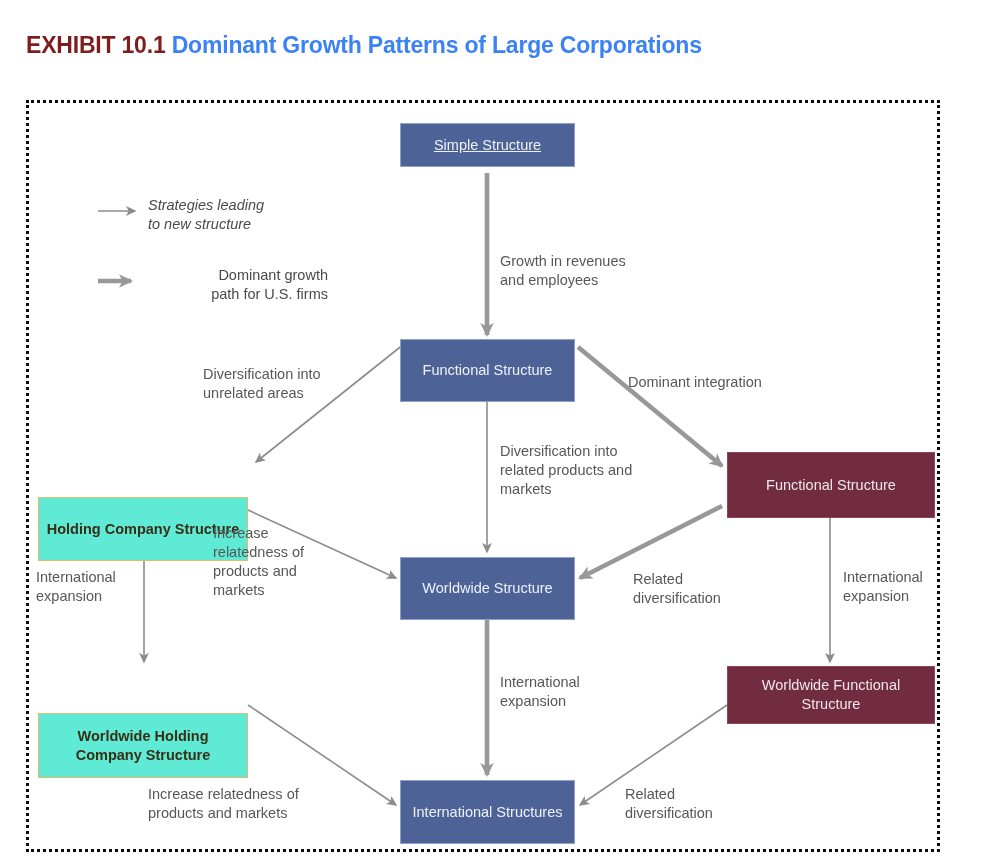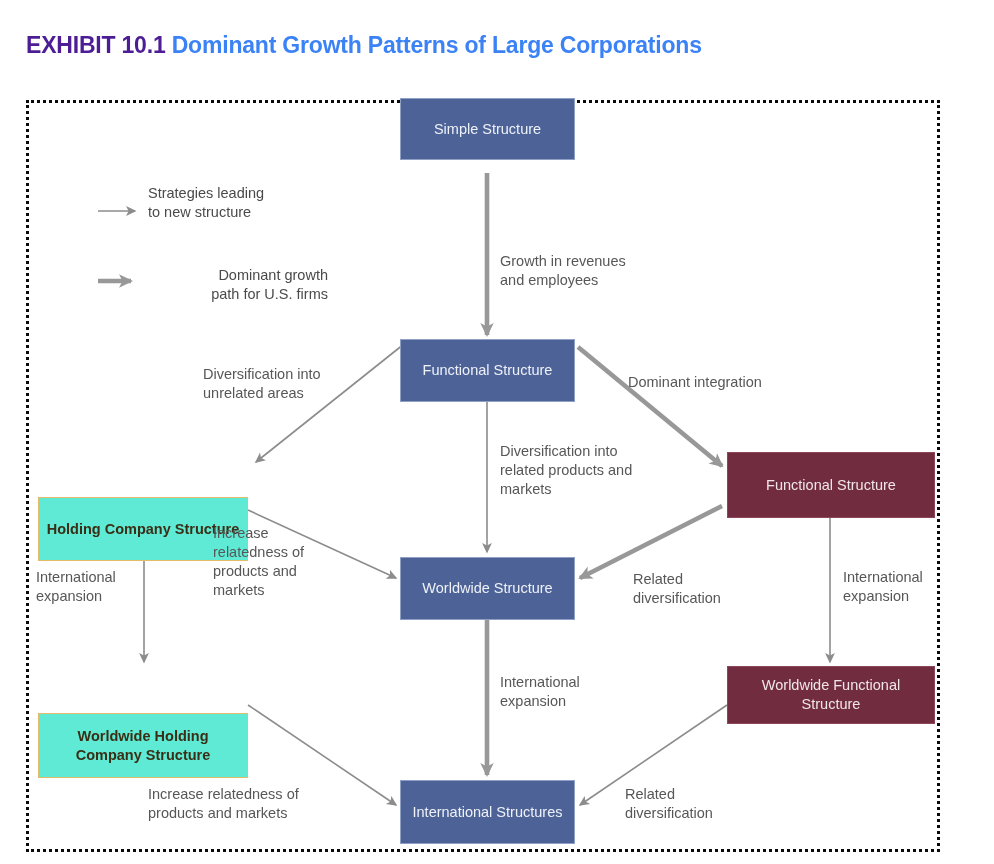--- a/index.html
+++ b/index.html
@@ -3,21 +3,21 @@
 <meta charset="utf-8">
 <style>
   html,body{margin:0;padding:0;background:#ffffff;}
   body{width:994px;height:864px;font-family:"Liberation Sans",sans-serif;position:relative;overflow:hidden;}
 
   .exhibit-title{
     position:absolute; left:26px; top:32px; width:900px; height:34px;
     font-size:23px; font-weight:bold; color:#1a1a1a; letter-spacing:-0.2px;
     white-space:nowrap;
   }
-  .exhibit-title .exh-num{ color:#4c1d95; }
+  .exhibit-title .exh-num{ color:#7f1d1d; }
   .exhibit-title .exh-text{ color:#3b82f6; }
 
   .frame{
     position:absolute; left:26px; top:100px; width:914px; height:752px;
     border:3px dotted #0a0a0a; box-sizing:border-box; background:#fff;
   }
 
   #svg-layer{ position:absolute; left:0; top:0; width:994px; height:864px; pointer-events:none; }
 
   .node{
@@ -78,26 +78,26 @@
 
   <line x1="830" y1="518" x2="830" y2="662" stroke="#8c8c8c" stroke-width="1.6" marker-end="url(#ah-thin)"></line>
 
   <line x1="487" y1="620" x2="487" y2="775" stroke="#989898" stroke-width="4.6" marker-end="url(#ah-thick)"></line>
 
   <line x1="248" y1="705" x2="396" y2="805" stroke="#8c8c8c" stroke-width="1.6" marker-end="url(#ah-thin)"></line>
 
   <line x1="727" y1="705" x2="580" y2="805" stroke="#8c8c8c" stroke-width="1.6" marker-end="url(#ah-thin)"></line>
 </svg>
 
-<div class="legend-label" style="left:148px; top:184px; width:170px;">Strategies leading
+<div class="legend-label" style="left:148px; top:196px; width:170px;font-style:italic;">Strategies leading
 to new structure</div>
 <div class="legend-label" style="left:148px; top:266px; width:180px;text-align:right;">Dominant growth
 path for U.S. firms</div>
 
-<div class="node blue" style="left:400px; top:98px; width:175px; height:62px;">
+<div class="node blue" style="left:400px; top:123px; width:175px; height:44px;text-decoration:underline;">
   <span>Simple
 Structure</span>
 </div>
 
 <div class="node blue" style="left:400px; top:339px; width:175px; height:63px;">
   <span>Functional
 Structure</span>
 </div>
 
 <div class="node gold" style="left:38px; top:450px; width:210px; height:64px;">

